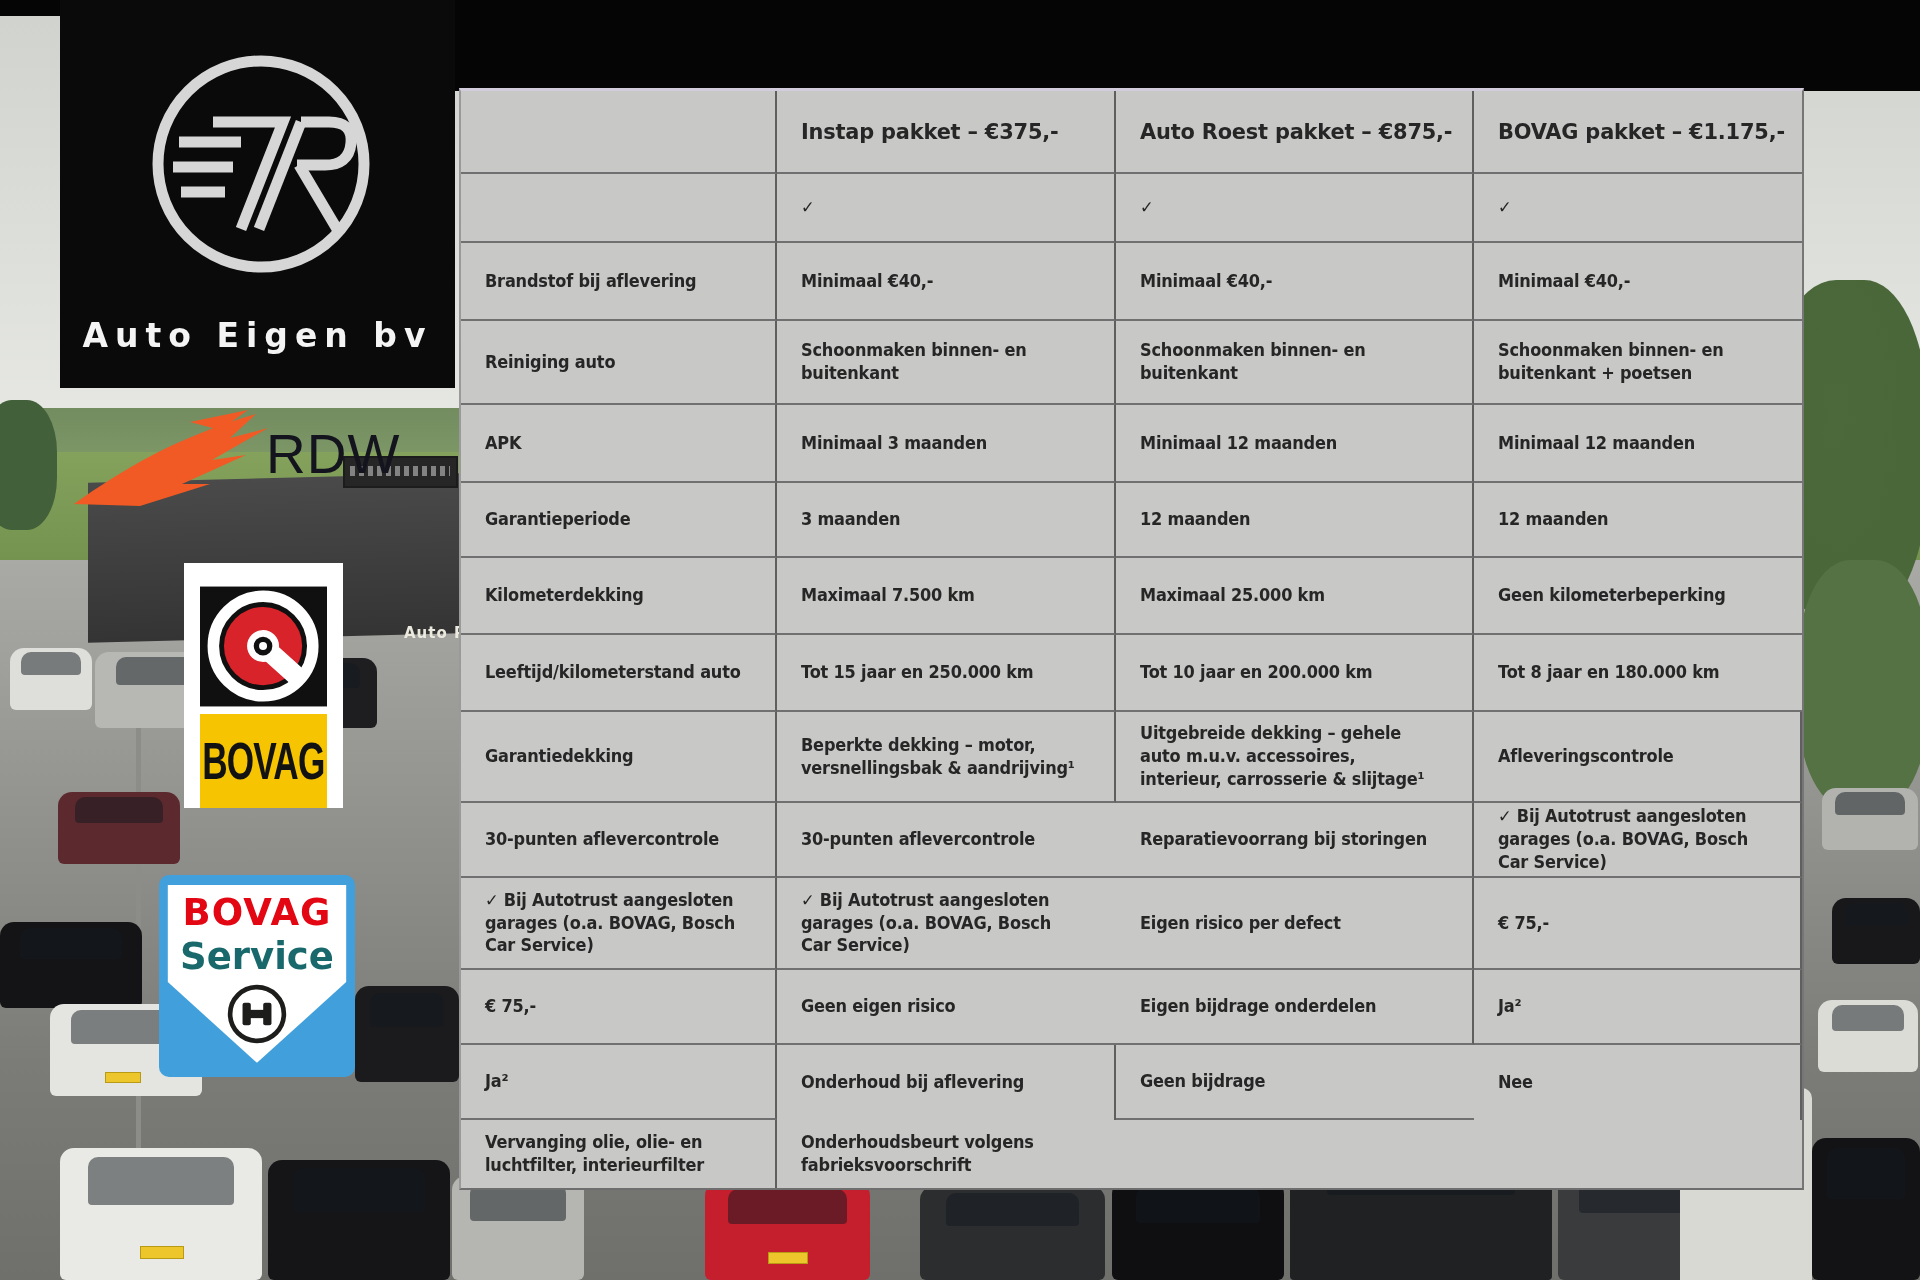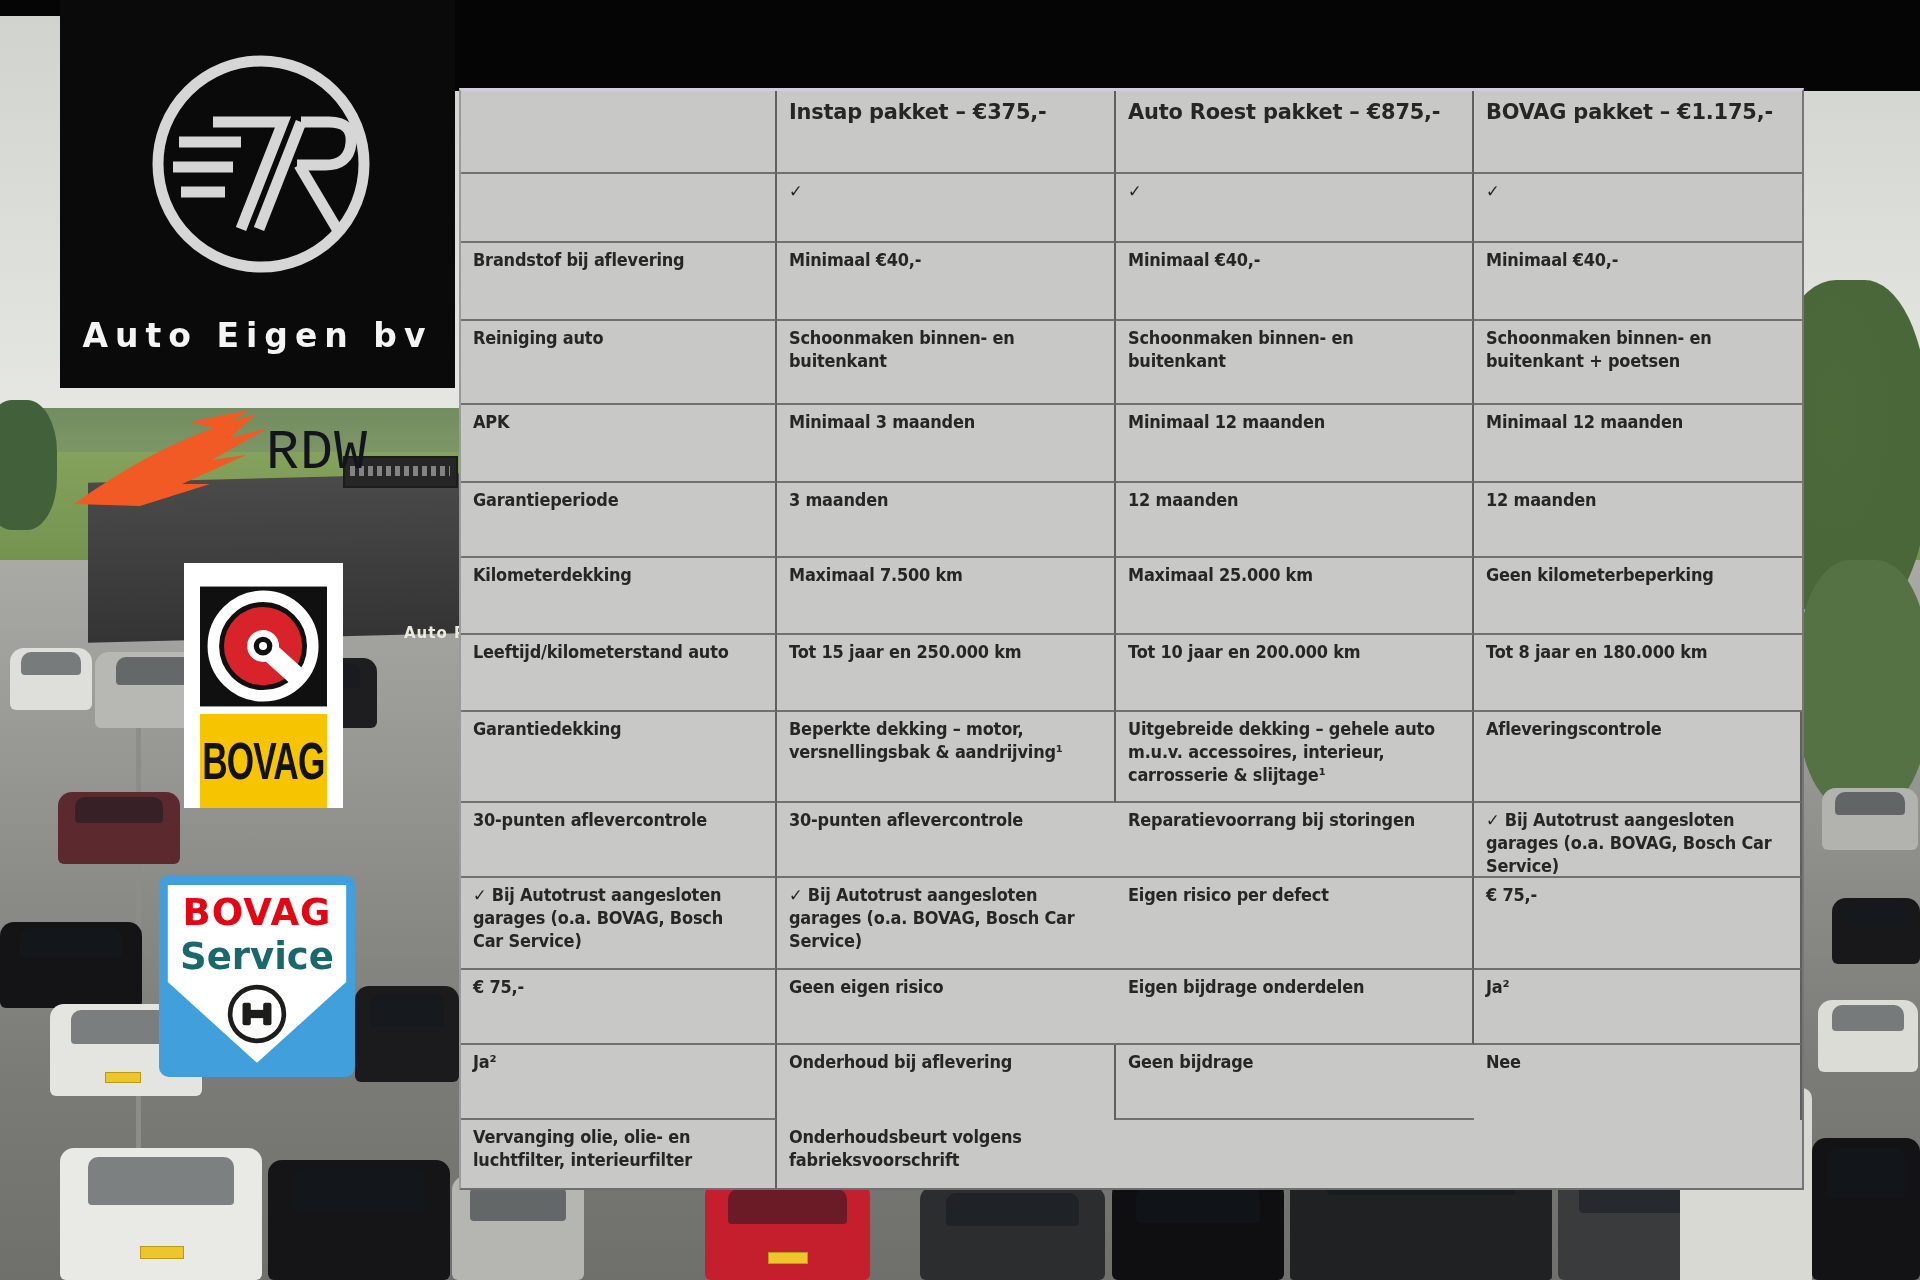--- a/index.html
+++ b/index.html
@@ -44,21 +44,21 @@
   .topbar{position:absolute;left:0;top:0;width:1920px;height:16px;background:#050505;z-index:2;}
   .topband{position:absolute;left:60px;top:0;width:1860px;height:91px;background:#050505;z-index:2;}
   .logo-box{position:absolute;left:60px;top:0;width:395px;height:388px;background:#0a0a0a;z-index:3;}
   .logo-circle{position:absolute;left:81px;top:44px;width:240px;height:240px;}
   .company-name{position:absolute;left:0;top:316px;width:100%;text-align:center;
        color:#f4f4f4;font-size:33px;font-weight:bold;letter-spacing:7px;white-space:nowrap;}
 
   
   .rdw{position:absolute;left:70px;top:408px;width:340px;height:100px;z-index:3;}
   .rdw-swoosh{position:absolute;left:0;top:0;width:210px;height:100px;}
-  .rdw-text{position:absolute;left:196px;top:14px;font-family:Liberation Mono, monospace;
+  .rdw-text{position:absolute;left:196px;top:14px;font-family:Liberation Sans, sans-serif;
        font-size:55px;color:#14141e;letter-spacing:1px;}
 
   
   .bovag{position:absolute;left:184px;top:563px;width:159px;height:245px;background:#fff;
        z-index:3;box-sizing:border-box;padding:16px;}
   .bovag-top{width:100%;height:135px;display:block;}
   .bovag-bottom{width:100%;height:94px;background:#f6c400;display:flex;
        align-items:center;justify-content:center;}
   .bovag-word{font-family:"Liberation Sans",sans-serif;font-weight:bold;font-size:40px;
        color:#121212;transform:scale(.88,1.28);letter-spacing:-1px;}
@@ -74,21 +74,21 @@
        color:#19696c;font-weight:bold;font-size:37px;}
   .bosch-emblem{position:absolute;left:67px;top:108px;width:62px;height:62px;}
 
   
   #table{position:absolute;left:459px;top:88px;width:1341px;z-index:5;
        display:grid;grid-template-columns:316px 339px 358px 328px;
        grid-template-rows:83px 69px 78px 84px 78px 75px 77px 77px 91px 75px 92px 75px 75px 68px;
        background:#c8c8c6;
        border-top:3px solid #d3ccdd;border-left:2px solid #9a9a9a;
        border-right:2px solid #767676;border-bottom:2px solid #6e6e6e;}
-  .cell{display:flex;align-items:flex-start;padding:6px 12px;box-sizing:border-box;
+  .cell{display:flex;align-items:center;padding:6px 24px;box-sizing:border-box;
        border-right:2px solid #5f5f5f;border-bottom:2px solid #707070;
        color:#262626;font-weight:bold;font-size:17px;line-height:1.35;
        letter-spacing:-.2px;overflow:hidden;}
   .cell.lastcol{border-right:none;}
   .cell.lastrow{border-bottom:none;}
   .cell .t{display:inline-block;transform:scaleX(.95);transform-origin:left center;}
   .cell.th{font-size:22px;white-space:nowrap;}
   .cell.rl{white-space:nowrap;}
 </style>
 </head>

